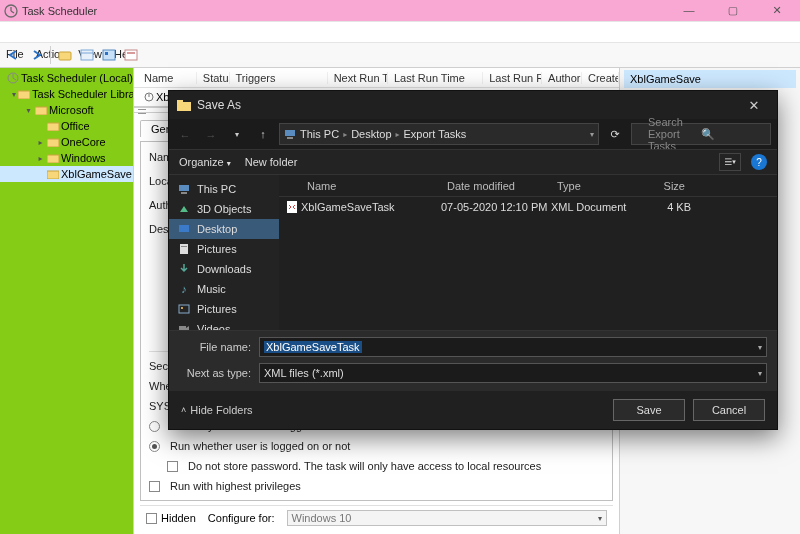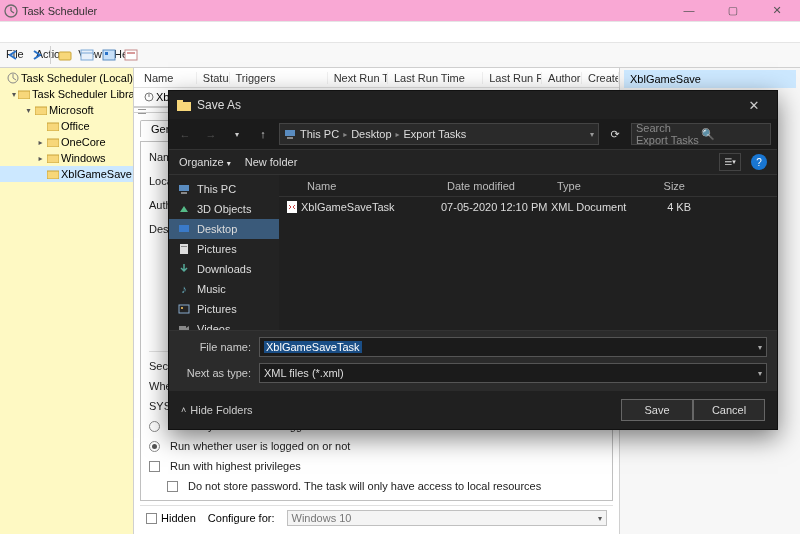--- a/index.html
+++ b/index.html
@@ -16,21 +16,21 @@
 .menubar { height: 20px; display: flex; align-items: center; padding: 0 6px; gap: 12px; color: #222; }
 .menubar span { cursor: default; margin-top: 44px; }
 
 
 .toolbar { height: 26px; border-top: 1px solid #e5e5e5; border-bottom: 1px solid #d0d0d0; display: flex; align-items: center; padding: 0 4px; gap: 2px; background: #f8f8f8; }
 .toolbar .tbtn { width: 20px; height: 20px; display: flex; align-items: center; justify-content: center; border: 1px solid transparent; }
 .toolbar .sep { width:1px; height:18px; background:#d0d0d0; margin:0 2px;}
 
 
 .main { display: flex; height: calc(534px - 22px - 20px - 26px); }
-.tree-pane { width: 134px; border-right: 1px solid #d0d0d0; padding: 2px 0; overflow:hidden; background:#fef9c3;}
+.tree-pane { width: 134px; border-right: 1px solid #d0d0d0; padding: 2px 0; overflow:hidden; background:#84cc16;}
 .tree-pane .node { display: flex; align-items: center; height: 16px; padding-left: 2px; gap: 2px; white-space: nowrap; }
 .tree-pane .lvl1 { padding-left: 12px; }
 .tree-pane .lvl2 { padding-left: 24px; }
 .tree-pane .lvl3 { padding-left: 36px; }
 .tree-pane .twisty { width:9px; text-align:center; font-size:8px; color:#555;}
 .tree-pane .folder-icon { width:12px; height:10px; display:inline-flex; align-items:center; justify-content:center;}
 .tree-pane .sel { background:#cce8ff; }
 
 .center-pane { flex: 1; display:flex; flex-direction:column; border-right:1px solid #d0d0d0; min-width:0;}
 .list-header { display:flex; background:#fff; border-bottom:1px solid #e0e0e0; height:20px; align-items:center; padding-left:4px; color:#333;}
@@ -71,21 +71,21 @@
 .dlg-title .fd-icon{width:14px;height:14px;margin-right:6px;display:flex;align-items:center;justify-content:center;}
 .dlg-title .t { flex:1; font-size:12px;}
 .dlg-title .x { width:30px; text-align:center; color:#ccc; font-size:13px;}
 .dlg-nav { height:30px; display:flex; align-items:center; padding:0 6px; gap:6px; background:#1b1b1b;}
 .dlg-nav .navbtn{width:20px;text-align:center;color:#ccc;}
 .dlg-nav .navbtn.dis{color:#555;}
 .dlg-nav .crumbs{flex:1;display:flex;align-items:center;gap:4px;border:1px solid #444;height:22px;padding:0 4px;background:#2a2a2a;}
 .dlg-nav .crumbs .chev-d{font-size:8px;color:#999;margin-left:auto;}
 .dlg-nav .crumbs .sep{color:#888;font-size:8px;}
 .dlg-nav .refresh{width:20px;text-align:center;}
-.dlg-nav .search{width:140px;border:1px solid #444;height:22px;background:#2a2a2a;display:flex;align-items:center;padding:0 4px;color:#888;}
+.dlg-nav .search{width:140px;border:1px solid #444;height:22px;background:#2a2a2a;display:flex;align-items:center;padding:0 16px;color:#888;}
 .dlg-nav .search span{flex:1;}
 .dlg-cmd { height:26px; display:flex; align-items:center; padding:0 10px; gap:14px; border-top:1px solid #333;border-bottom:1px solid #333; background:#232323;}
 .dlg-cmd .right{margin-left:auto;display:flex;align-items:center;gap:10px;}
 .dlg-cmd .view{width:22px;height:18px;border:1px solid #444;display:flex;align-items:center;justify-content:center;font-size:9px;}
 .dlg-cmd .help{width:16px;height:16px;border-radius:50%;background:#1976d2;color:#fff;display:flex;align-items:center;justify-content:center;font-size:10px;}
 .dlg-body { flex:1; display:flex; min-height:0;}
 .dlg-side { width:110px; background:#232323; padding:4px 0; overflow:hidden;}
 .dlg-side .sitem{display:flex;align-items:center;gap:6px;height:20px;padding:0 8px;white-space:nowrap;}
 .dlg-side .sitem.sel{background:#3a5a7a;}
 .dlg-side .sicon{width:14px;height:12px;display:flex;align-items:center;justify-content:center;}
@@ -96,21 +96,21 @@
 .dlg-list-row{display:flex;height:20px;align-items:center;padding-left:6px;}
 .dlg-list-row .ficon{width:14px;margin-right:2px;display:flex;align-items:center;justify-content:center;}
 .dlg-bottom{background:#2b2b2b;padding:6px 10px 8px;display:flex;flex-direction:column;gap:6px;border-top:1px solid #333;}
 .dlg-brow{display:flex;align-items:center;gap:8px;}
 .dlg-brow label{width:72px;text-align:right;color:#ccc;}
 .dlg-brow .combo{flex:1;height:20px;border:1px solid #555;background:#1b1b1b;display:flex;align-items:center;padding:0 4px;color:#ddd;}
 .dlg-brow .combo .sel-text{background:#1a4e86;color:#fff;padding:0 2px;}
 .dlg-brow .combo .chev{margin-left:auto;font-size:8px;color:#aaa;}
 .dlg-foot{display:flex;align-items:center;padding:8px 12px;gap:10px;background:#202020;}
 .dlg-foot .hf{display:flex;align-items:center;gap:4px;color:#ccc;}
-.dlg-foot .btns{margin-left:auto;display:flex;padding-left:44px;}
+.dlg-foot .btns{margin-left:auto;display:flex;gap:8px;padding-left:44px;}
 .dlg-foot button{width:72px;height:22px;background:#2b2b2b;border:1px solid #666;color:#ddd;}
 svg { display:block; }
 </style>
 </head>
 <body>
 
 <div class="titlebar">
   <span class="app-icon">
     <svg width="14" height="14" viewBox="0 0 14 14">
         <circle cx="7" cy="7" r="6" fill="none" stroke="#6a6a6a" stroke-width="1.3"></circle>
@@ -296,27 +296,27 @@
           <div class="line">When r</div>
           <div class="line">SYSTEM</div>
           <div class="line">
               <span class="radio"></span>
               <span>Run only when user is logged on</span>
             </div>
           <div class="line">
               <span class="radio checked"></span>
               <span>Run whether user is logged on or not</span>
             </div>
+          <div class="line" style="padding-left:18px;">
+              <span class="check"></span>
+              <span>Do not store password.  The task will only have access to local resources</span>
+            </div>
           <div class="line">
               <span class="check"></span>
               <span>Run with highest privileges</span>
-            </div>
-          <div class="line" style="padding-left:18px;">
-              <span class="check"></span>
-              <span>Do not store password.  The task will only have access to local resources</span>
             </div>
         </div>
       </div>
       <div class="hidden-row">
         <span class="line" style="display:flex;align-items:center;text-align:center;">
             <span class="check"></span>
             <span>Hidden</span>
           </span>
         <label>Configure for:</label>
         <div class="dropdown" style="flex:1;">

